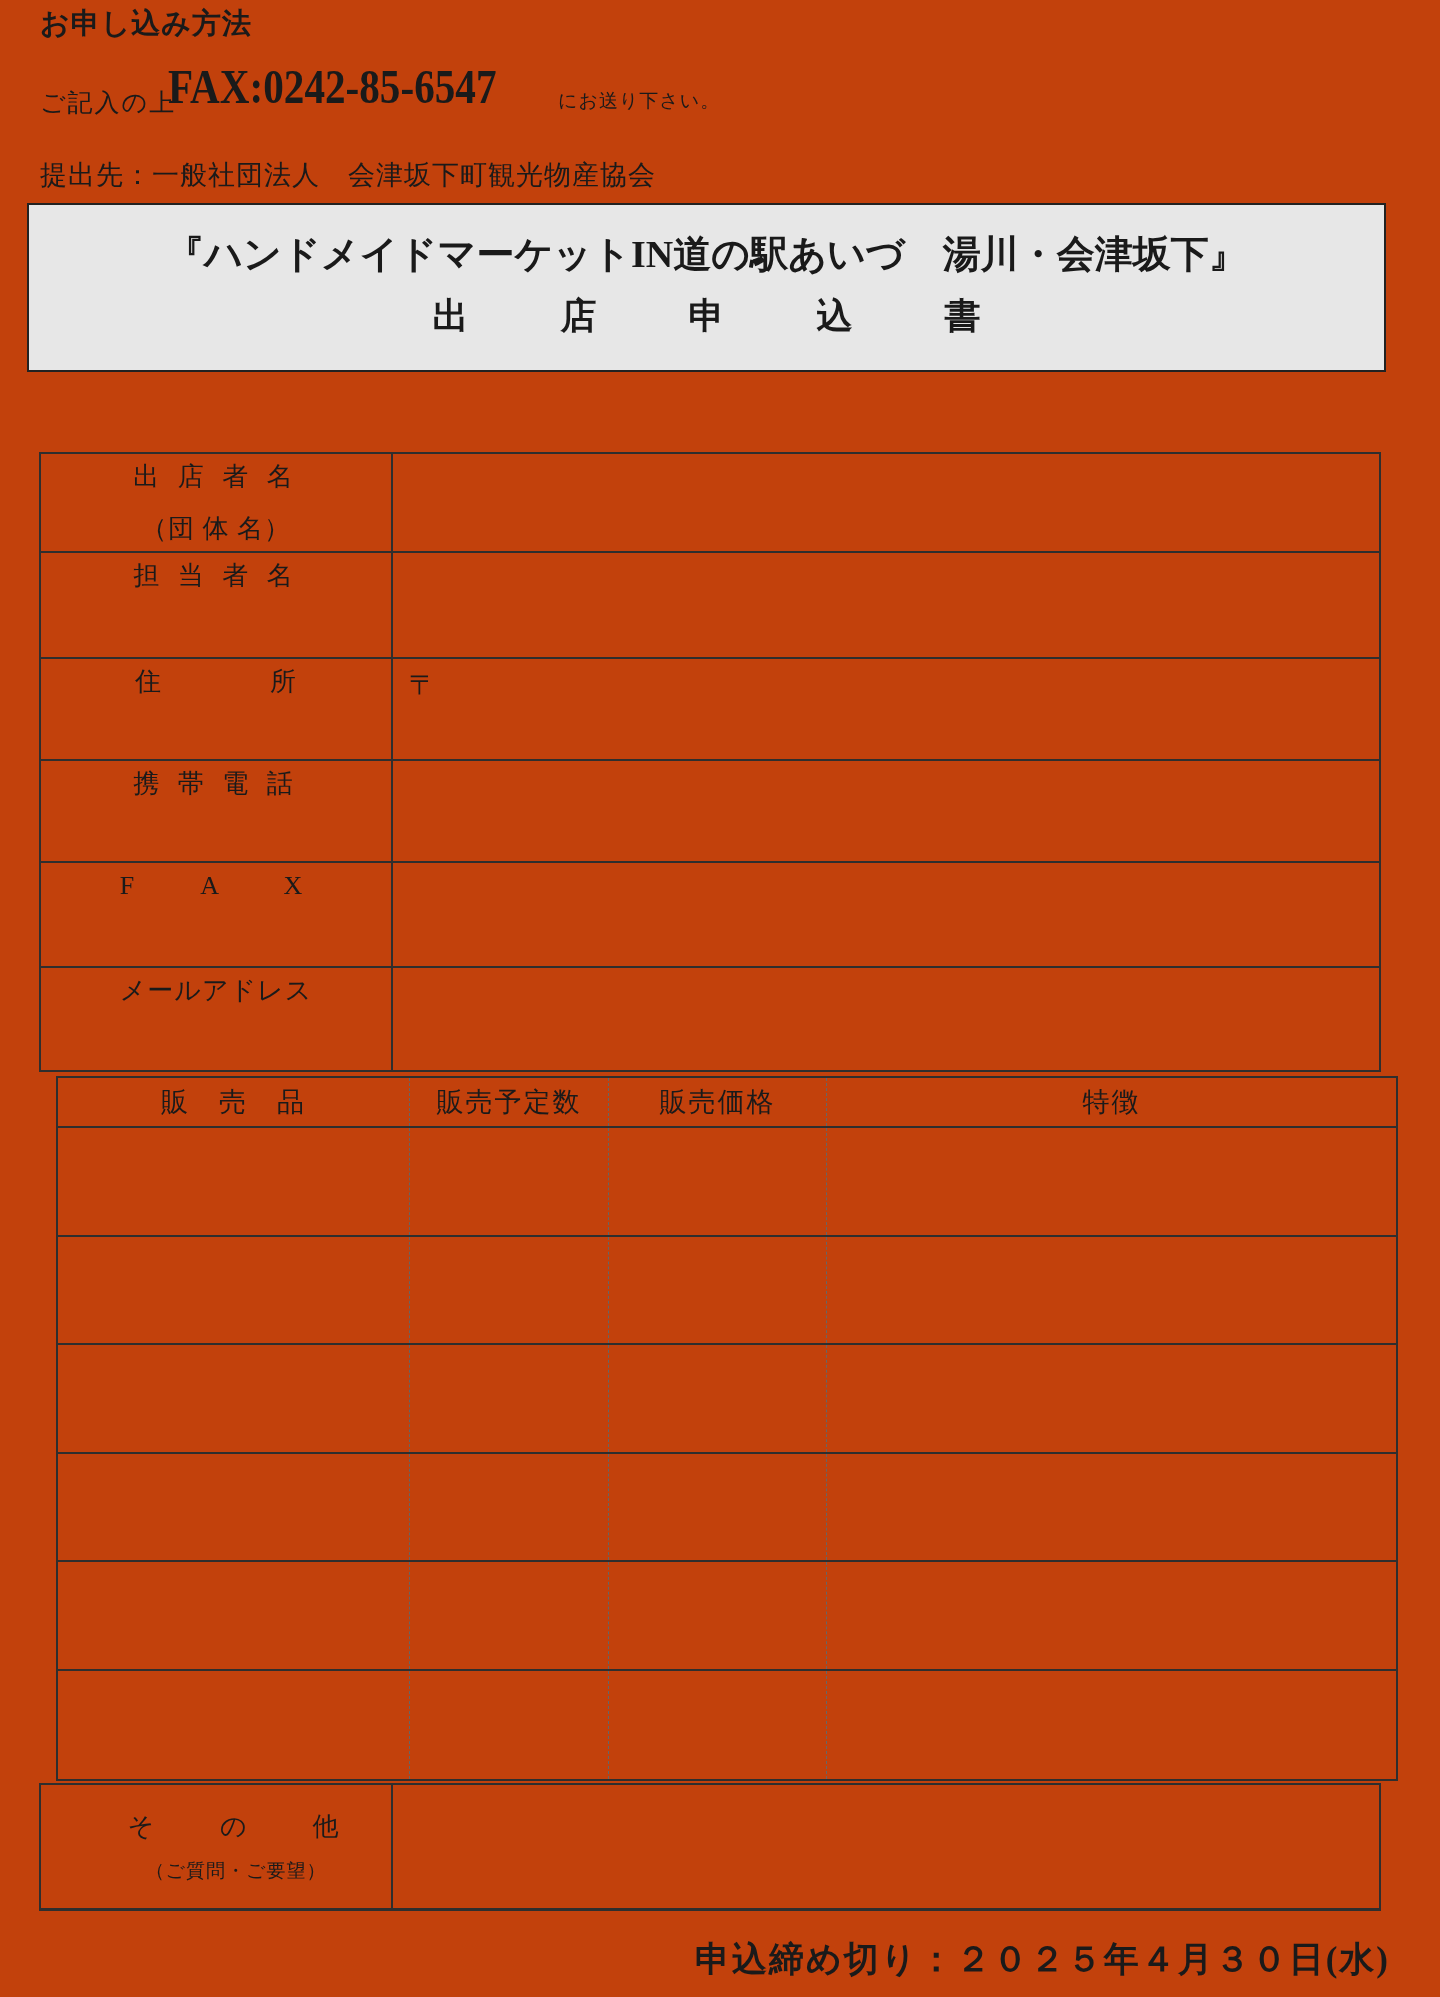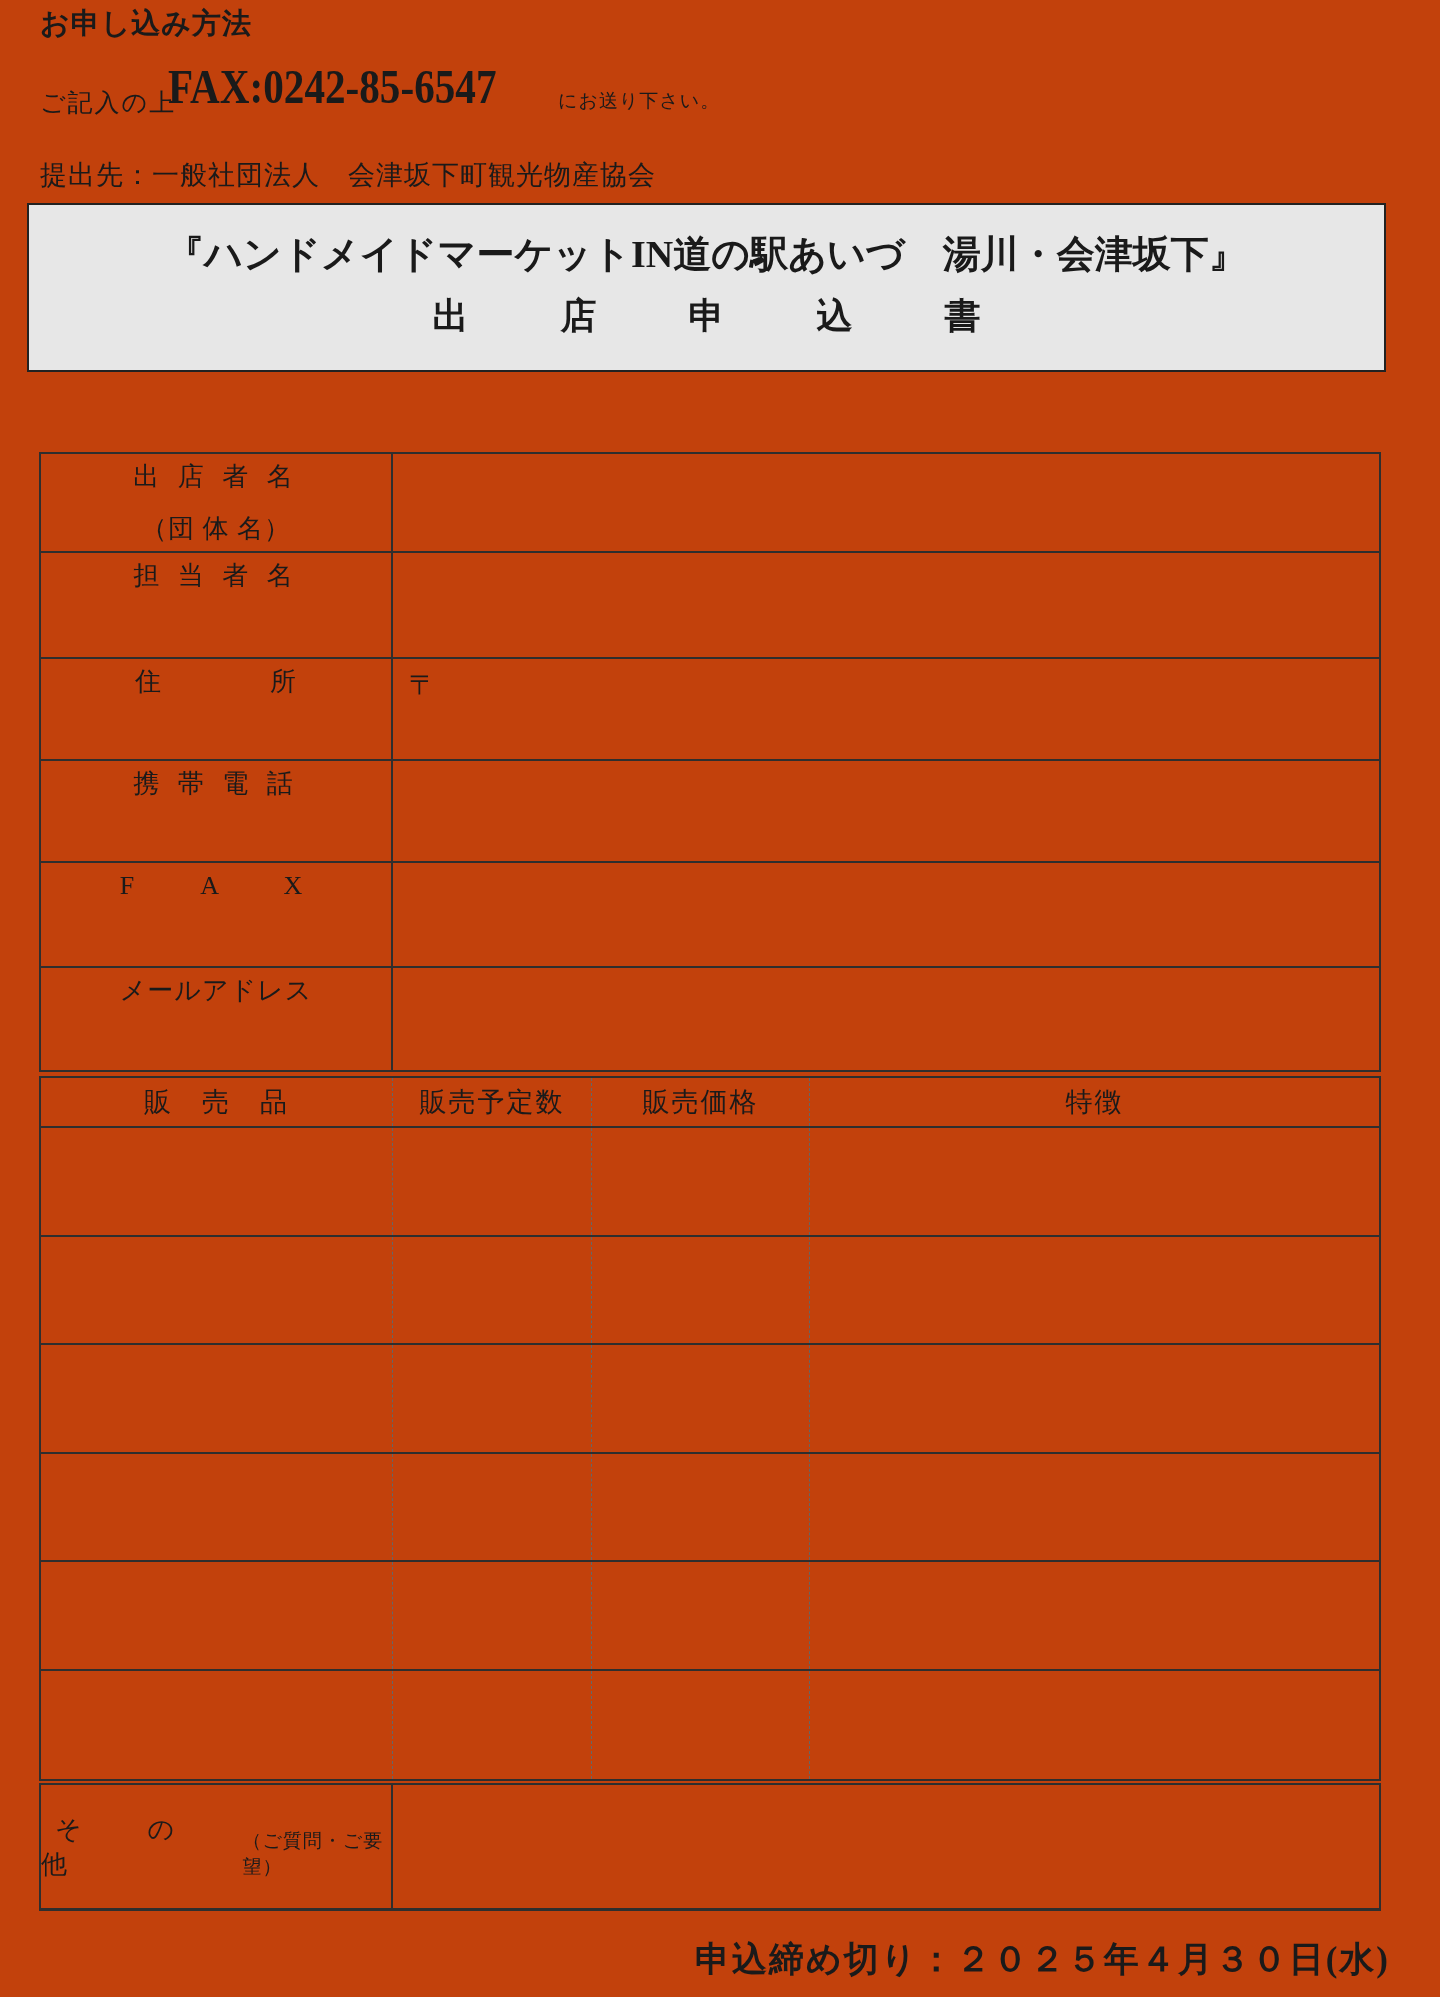--- a/index.html
+++ b/index.html
@@ -51,21 +51,21 @@
     font-size:26px;letter-spacing:6px;line-height:45px;text-align:center;
   }
   .t1 .val{border-bottom:2px solid var(--line);position:relative;}
   .t1 .lbl.last,.t1 .val.last{border-bottom:none;}
   .wide-ls{letter-spacing:20px !important;text-indent:10px;}
   .no-ls{letter-spacing:1px !important;}
   .postal-mark{position:absolute;left:16px;top:8px;font-size:27px;font-weight:normal;}
 
   
   .t2{
-    position:absolute;left:39px;top:1076px;width:1342px;
+    position:absolute;left:56px;top:1076px;width:1342px;
     border:2px solid var(--line);
   }
   .t2-row{display:grid;grid-template-columns:352px 199px 218px 1fr;}
   .t2-header{height:50px;border-bottom:2px solid var(--line);}
   .t2 .hc{
     display:flex;align-items:center;justify-content:center;
     font-size:27px;letter-spacing:2px;
     border-right:1px dashed var(--dash);
   }
   .t2 .hc:last-child{border-right:none;}
@@ -76,21 +76,21 @@
   .t2 .bc:last-child{border-right:none;}
 
   
   .other{
     position:absolute;left:39px;top:1783px;width:1342px;height:128px;
     border:2px solid var(--line);border-bottom-width:3px;
     display:grid;grid-template-columns:352px 1fr;
   }
   .other .lbl{
     border-right:2px solid var(--line);
-    display:flex;flex-direction:row;justify-content:center;align-items:center;
+    display:flex;flex-direction:column;justify-content:center;align-items:center;padding-left:40px;
   }
   .other-label{font-size:26px;letter-spacing:20px;text-indent:14px;}
   .other-sublabel{font-size:19px;letter-spacing:1px;margin-top:14px;}
 
   .deadline{
     position:absolute;left:0;top:1936px;width:1390px;
     text-align:right;font-size:35px;font-weight:bold;letter-spacing:2px;white-space:nowrap;
   }
 </style>
 </head>

